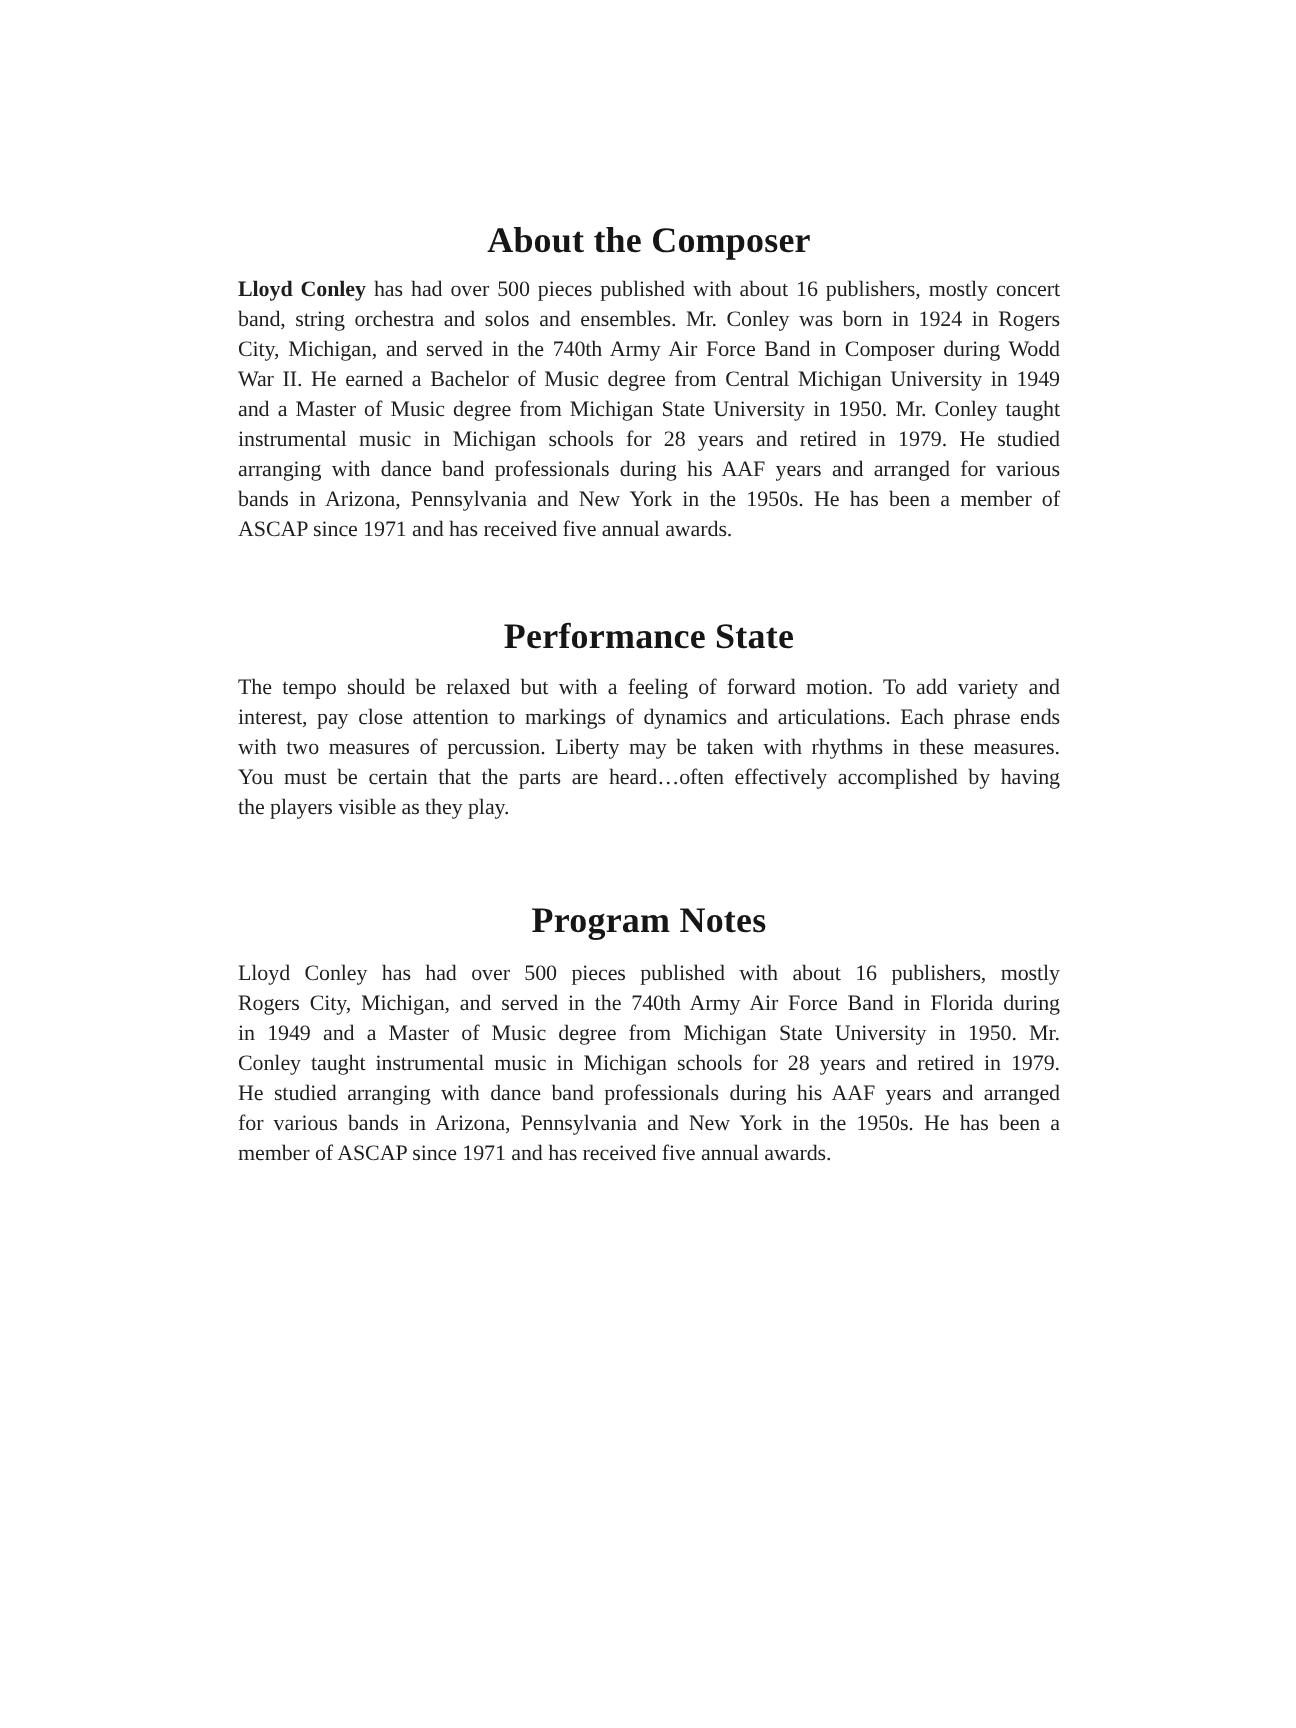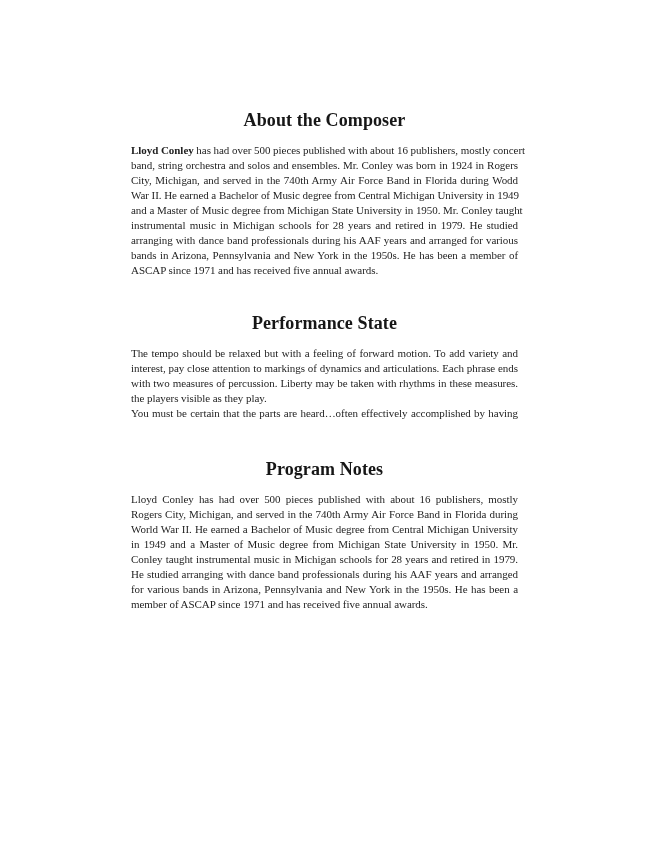--- a/index.html
+++ b/index.html
@@ -22,21 +22,21 @@
   .heading {
     margin: 0;
     font-size: 18px;
     line-height: 22px;
     font-weight: 700;
     text-align: center;
     color: #161616;
     letter-spacing: 0.1px;
   }
   .para {
-    margin: 12px;
+    margin: 0;
   }
   .heading.h-about   { margin-bottom: 7px; }
   .heading.h-perf    { margin-top: 34px; margin-bottom: 8px; }
   .heading.h-program { margin-top: 37px; margin-bottom: 9px; }
   .line {
     font-size: 11px;
     line-height: 15px;
     height: 15px;
     text-align: justify;
     text-align-last: justify;
@@ -53,47 +53,46 @@
 </head>
 <body>
 
 <div class="page">
 
   <section>
     <h1 class="heading h-about">About the Composer</h1>
     <div class="para">
       <div class="line"><span class="bold">Lloyd Conley</span><span> has had over 500 pieces published with about 16 publishers, mostly concert</span></div>
       <div class="line">band, string orchestra and solos and ensembles. Mr. Conley was born in 1924 in Rogers</div>
-      <div class="line">City, Michigan, and served in the 740th Army Air Force Band in Florida during Wodd</div>
+      <div class="line">City, Michigan, and served in the 740th Army Air Force Band in Composer during Wodd</div>
       <div class="line">War II. He earned a Bachelor of Music degree from Central Michigan University in 1949</div>
       <div class="line">and a Master of Music degree from Michigan State University in 1950. Mr. Conley taught</div>
       <div class="line">instrumental music in Michigan schools for 28 years and retired in 1979. He studied</div>
       <div class="line">arranging with dance band professionals during his AAF years and arranged for various</div>
       <div class="line">bands in Arizona, Pennsylvania and New York in the 1950s. He has been a member of</div>
       <div class="line last">ASCAP since 1971 and has received five annual awards.</div>
     </div>
   </section>
 
   <section>
     <h1 class="heading h-perf">Performance State</h1>
     <div class="para">
       <div class="line">The tempo should be relaxed but with a feeling of forward motion. To add variety and</div>
       <div class="line">interest, pay close attention to markings of dynamics and articulations. Each phrase ends</div>
       <div class="line">with two measures of percussion. Liberty may be taken with rhythms in these measures.</div>
+      <div class="line">You must be certain that the parts are heard…often effectively accomplished by having</div>
       <div class="line last">the players visible as they play.</div>
-      <div class="line">You must be certain that the parts are heard…often effectively accomplished by having</div>
     </div>
   </section>
 
   <section>
     <h1 class="heading h-program">Program Notes</h1>
     <div class="para">
       <div class="line">Lloyd Conley has had over 500 pieces published with about 16 publishers, mostly</div>
       <div class="line">Rogers City, Michigan, and served in the 740th Army Air Force Band in Florida during</div>
-      <div class="line">World War II. He earned a Bachelor of Music degree from Central Michigan University</div>
       <div class="line">in 1949 and a Master of Music degree from Michigan State University in 1950. Mr.</div>
       <div class="line">Conley taught instrumental music in Michigan schools for 28 years and retired in 1979.</div>
       <div class="line">He studied arranging with dance band professionals during his AAF years and arranged</div>
       <div class="line">for various bands in Arizona, Pennsylvania and New York in the 1950s. He has been a</div>
       <div class="line last">member of ASCAP since 1971 and has received five annual awards.</div>
     </div>
   </section>
 
 </div>
 

